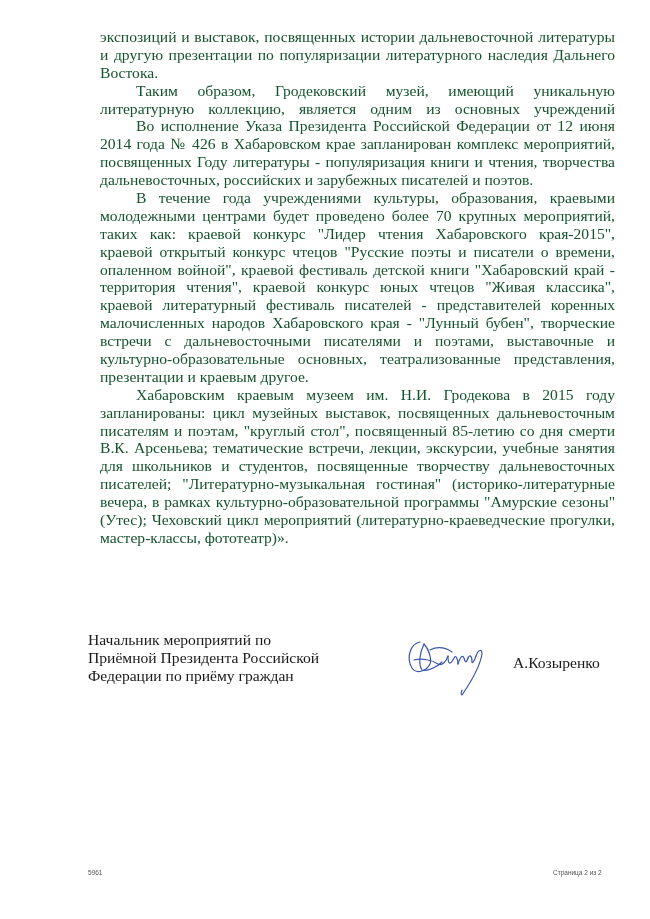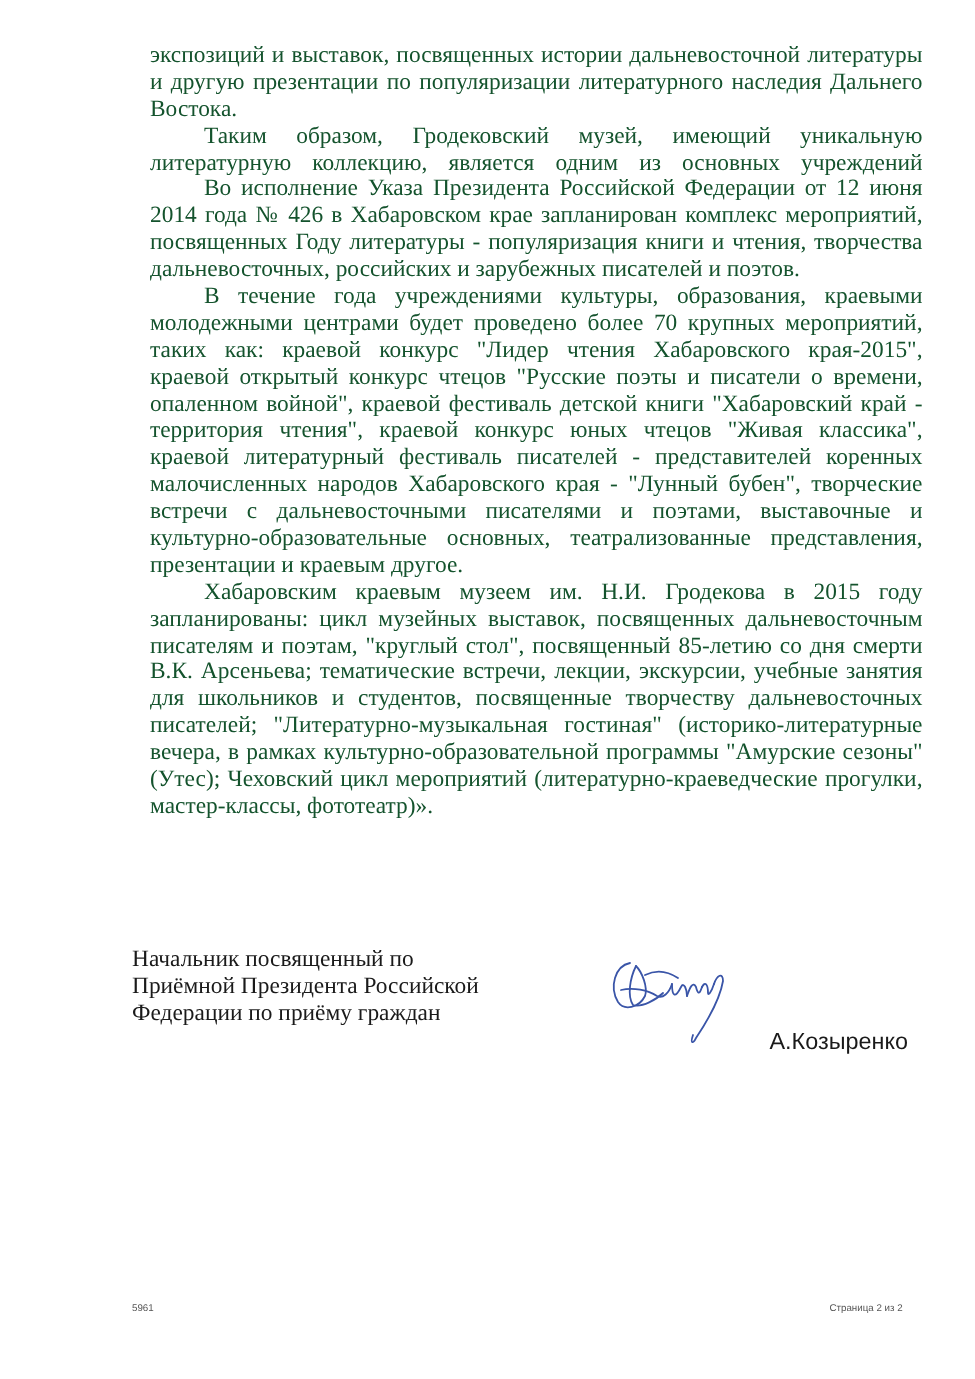--- a/index.html
+++ b/index.html
@@ -11,22 +11,22 @@
     }
     .line { display: block; white-space: nowrap; text-align: justify; text-align-last: justify; height: 17.9px; overflow: visible; }
     .line.last { text-align-last: left; }
     .line.indent { padding-left: 36px; }
     .sig-block {
       position: absolute; left: 88px; top: 631px;
       font-family: "Liberation Serif", serif; font-size: 15.6px; line-height: 18.2px; color: #1a1a1a;
     }
     .sig-block span { display: block; white-space: nowrap; }
     .signer-name {
-      position: absolute; left: 513px; top: 686px;
-      font-family: Liberation Sans, sans-serif; font-size: 15.6px; color: #1a1a1a; white-space: nowrap;
+      position: absolute; left: 513px; top: 654px;
+      font-family: Liberation Serif, serif; font-size: 15.6px; color: #1a1a1a; white-space: nowrap;
     }
     .signature { position: absolute; left: 402px; top: 630px; width: 95px; height: 70px; }
     .footer-left, .footer-right {
       position: absolute; top: 869px;
       font-family: "Liberation Sans", sans-serif; font-size: 6.5px; color: #555555; white-space: nowrap;
     }
     .footer-left { left: 88px; }
     .footer-right { left: 553px; }
   </style>
 </head>
@@ -65,21 +65,21 @@
     <span class="line">писателям и поэтам, "круглый стол", посвященный 85-летию со дня смерти</span>
     <span class="line">В.К. Арсеньева; тематические встречи, лекции, экскурсии, учебные занятия</span>
     <span class="line">для школьников и студентов, посвященные творчеству дальневосточных</span>
     <span class="line">писателей; "Литературно-музыкальная гостиная" (историко-литературные</span>
     <span class="line">вечера, в рамках культурно-образовательной программы "Амурские сезоны"</span>
     <span class="line">(Утес); Чеховский цикл мероприятий (литературно-краеведческие прогулки,</span>
     <span class="line last">мастер-классы, фототеатр)».</span>
   </div>
 
   <div class="sig-block">
-    <span>Начальник посвященный по</span>
+    <span>Начальник мероприятий по</span>
     <span>Приёмной Президента Российской</span>
     <span>Федерации по приёму граждан</span>
   </div>
 
   <svg class="signature" viewBox="0 0 95 70">
     <g fill="none" stroke="#3a55a8" stroke-width="1.2" stroke-linecap="round" stroke-linejoin="round">
       <path d="M18 12 C8 14, 4 28, 10 38 C14 44, 24 42, 28 34 C30 28, 26 18, 22 14"></path>
       <path d="M22 14 C18 22, 16 34, 20 40 C26 42, 36 36, 40 32"></path>
       <path d="M12 30 C20 28, 30 30, 36 34 C40 36, 44 32, 46 26"></path>
       <path d="M46 26 C46 34, 48 36, 52 28 C54 24, 56 30, 56 34"></path>

